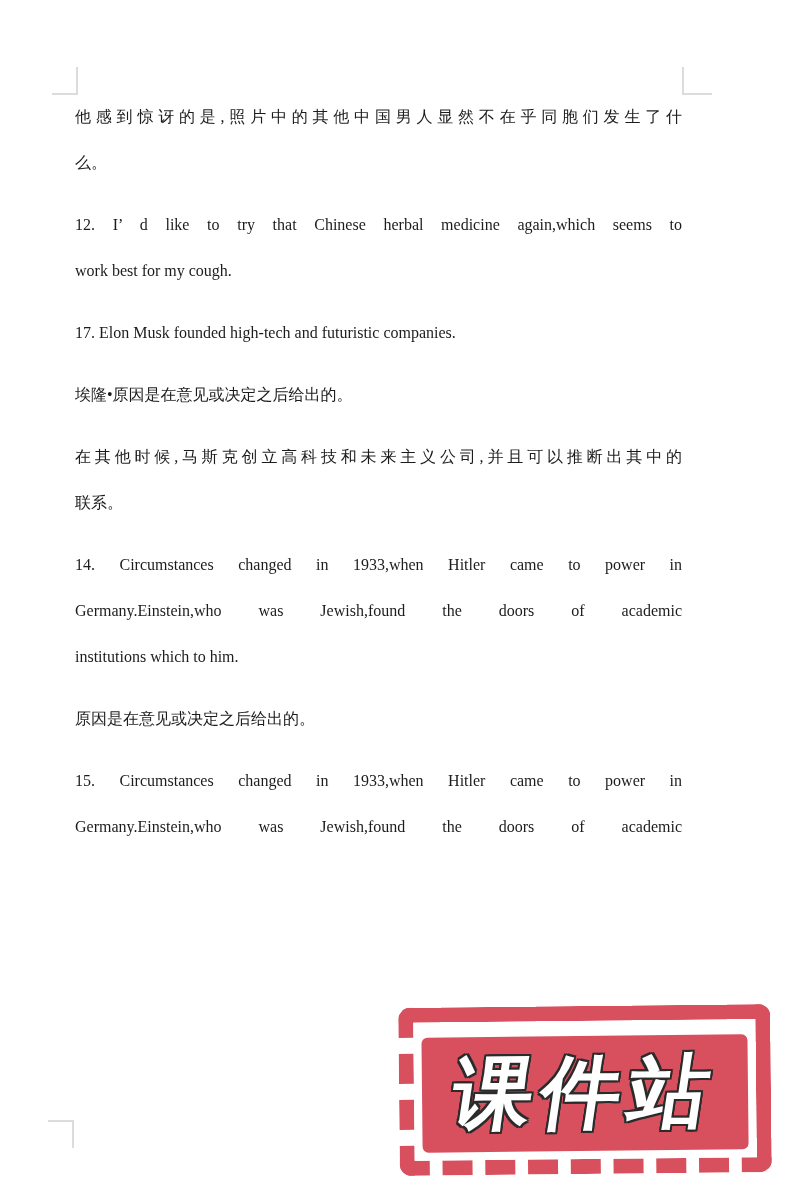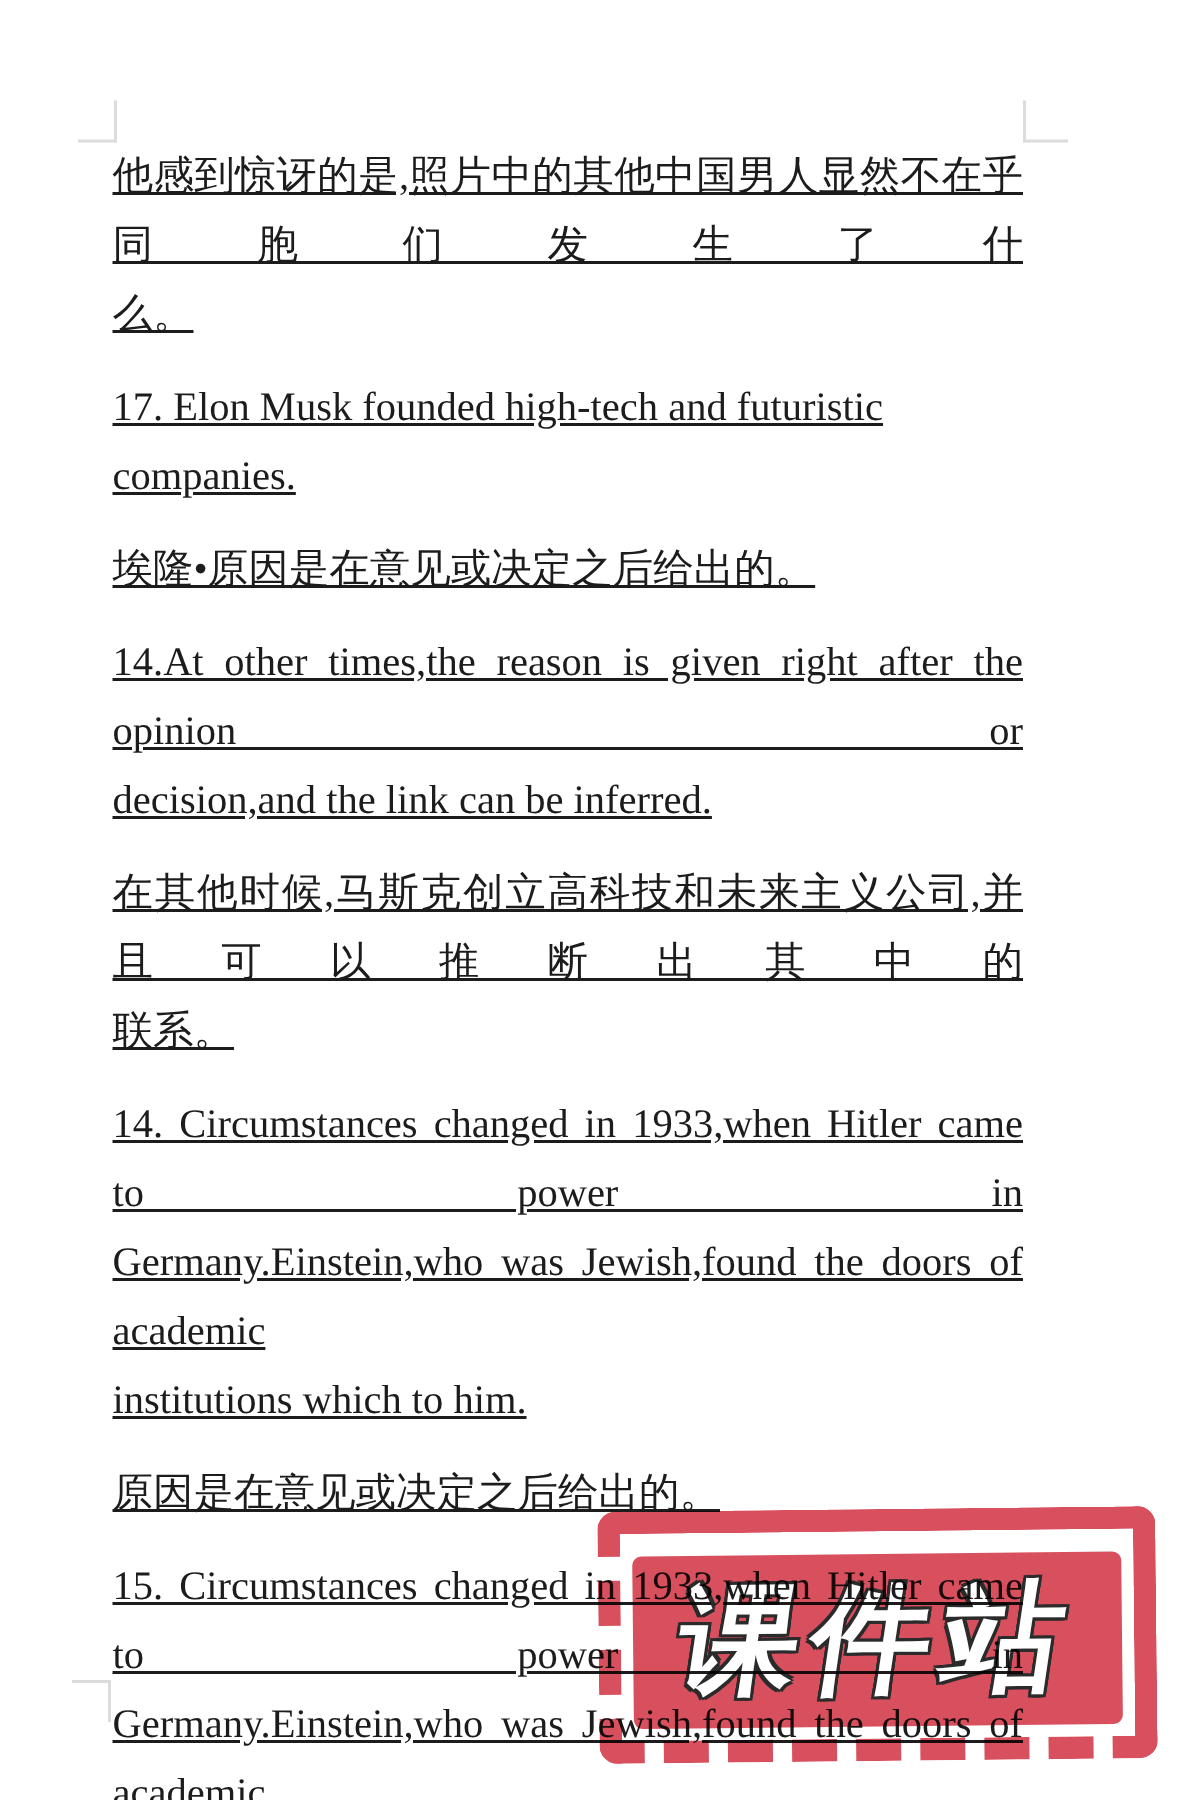--- a/index.html
+++ b/index.html
@@ -12,25 +12,24 @@
     font-family:"Liberation Serif","DejaVu Serif",serif;
     color:var(--text-color,#1c1c1c);
   }
   .doc-body {
     position:absolute;
     left:75px; top:94px;
     width:607px;
   }
   .para { margin:0 0 16px 0; }
   .line {
-    font-size:27px;
+    font-size:16px;
     line-height:46px;
     min-height:46px;
     text-align:left;
-    text-decoration:underline;
   }
   
   .line.fill {
     text-align:justify;
     text-align-last:justify;
     text-justify:inter-ideograph;
   }
   
   .crop { position:absolute; width:24px; height:26px; }
   .crop-tl { left:52px; top:67px;  border-right:2px solid var(--mark,#dcdcdc); border-bottom:2px solid var(--mark,#dcdcdc); }
@@ -83,28 +82,28 @@
   <div class="crop crop-tl"></div>
   <div class="crop crop-tr"></div>
   <div class="crop crop-bl"></div>
 
   <div class="doc-body">
       <div class="para zh">
         <div class="line fill">他感到惊讶的是,照片中的其他中国男人显然不在乎同胞们发生了什</div>
         <div class="line">么。</div>
       </div>
       <div class="para en">
+        <div class="line fill">12. I’ d like to try that Chinese herbal medicine again,which seems to</div>
+        <div class="line">work best for my cough.</div>
+      </div>
+      <div class="para en">
         <div class="line">17. Elon Musk founded high-tech and futuristic companies.</div>
       </div>
       <div class="para zh">
         <div class="line">埃隆•原因是在意见或决定之后给出的。</div>
-      </div>
-      <div class="para en">
-        <div class="line fill">14.At other times,the reason is given right after the opinion or</div>
-        <div class="line">decision,and the link can be inferred.</div>
       </div>
       <div class="para zh">
         <div class="line fill">在其他时候,马斯克创立高科技和未来主义公司,并且可以推断出其中的</div>
         <div class="line">联系。</div>
       </div>
       <div class="para en">
         <div class="line fill">14. Circumstances changed in 1933,when Hitler came to power in</div>
         <div class="line fill">Germany.Einstein,who was Jewish,found the doors of academic</div>
         <div class="line">institutions which to him.</div>
       </div>

